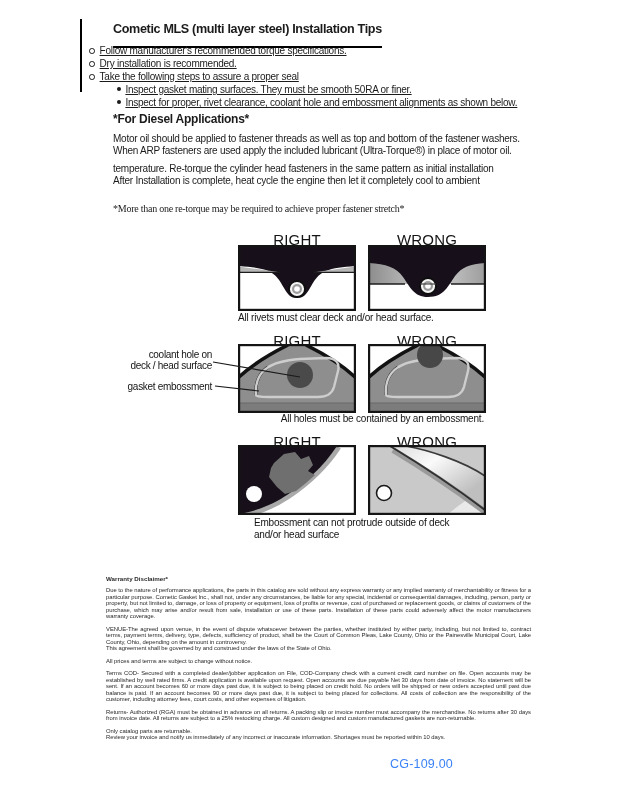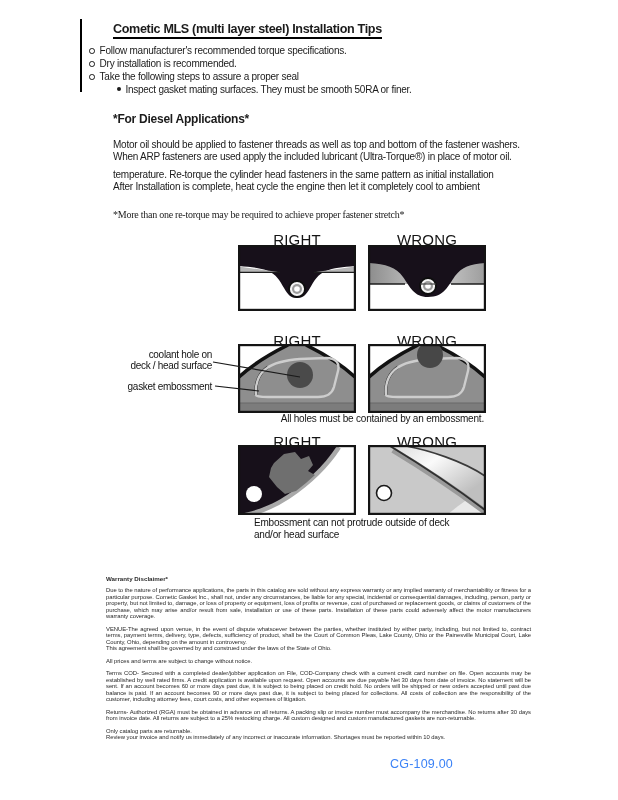--- a/index.html
+++ b/index.html
@@ -6,31 +6,31 @@
   .page{
     position:relative;width:618px;height:800px;background:#ffffff;overflow:hidden;
     font-family:"Liberation Sans","DejaVu Sans",sans-serif;color:#1b1b1b;
   }
   .abs{position:absolute;}
   
   .vrule{left:80px;top:19px;width:1.5px;height:73px;background:#000;}
   
   .title{
     left:113px;top:22px;font-size:12.6px;font-weight:bold;letter-spacing:-0.35px;
-    border-bottom:2px solid #000;padding-bottom:1px;white-space:nowrap;
+    border-bottom:2px solid #000;padding-bottom:10px;white-space:nowrap;
   }
   
-  .blist{left:89px;top:44px;font-size:10px;letter-spacing:-0.25px;}
+  .blist{left:89px;top:44px;font-size:10px;letter-spacing:-0.25px;text-decoration:underline;}
   .bl{display:flex;align-items:flex-start;height:13px;line-height:13px;white-space:nowrap;}
   .mk-o{flex:0 0 auto;width:3.6px;height:3.6px;border:1.1px solid #1b1b1b;border-radius:50%;margin:4px 5px 0 0;}
   .mk-f{flex:0 0 auto;width:4.4px;height:4.4px;background:#1b1b1b;border-radius:50%;margin:4px 4px 0 0;}
   .bl.sub{padding-left:28px;}
   
   .dhead{left:113px;top:112px;font-size:12px;font-weight:bold;letter-spacing:-0.25px;white-space:nowrap;}
-  .para{left:113px;font-size:10px;letter-spacing:-0.25px;margin-top:6px;}
+  .para{left:113px;font-size:10px;letter-spacing:-0.25px;}
   .para div{line-height:11.8px;white-space:nowrap;}
   .p1{top:133px;} .p2{top:163px;} .pnote{top:203px;font-family:Liberation Serif, serif;}
   
   .rw{width:118px;text-align:center;font-size:15px;letter-spacing:0.2px;color:#141414;}
   .cap{font-size:10px;letter-spacing:-0.2px;color:#141414;white-space:nowrap;}
   .cap2{width:246px;text-align:right;}
   .cap3 div{line-height:11.5px;white-space:nowrap;}
   .panel{display:block;}
   .sidelabel{width:100px;text-align:right;font-size:10px;line-height:11.3px;letter-spacing:-0.3px;color:#141414;}
   .leader{pointer-events:none;}
@@ -60,20 +60,24 @@
       <span class="mk-o"></span>
       <span>Dry installation is recommended.</span>
     </div>
     <div class="bl">
       <span class="mk-o"></span>
       <span>Take the following steps to assure a proper seal</span>
     </div>
     <div class="bl sub">
       <span class="mk-f"></span>
       <span>Inspect gasket mating surfaces.  They must be smooth 50RA or finer.</span>
+    </div>
+    <div class="bl sub">
+      <span class="mk-f"></span>
+      <span>Inspect for proper, rivet clearance, coolant hole and embossment alignments as shown below.</span>
     </div>
   </div>
 
   <div class="abs dhead">*For Diesel Applications*</div>
 
   <div class="abs para p1">
     <div>Motor oil should be applied to fastener threads as well as top and bottom of the fastener washers.</div>
     <div>When ARP fasteners are used apply the included lubricant (Ultra-Torque®) in place of motor oil.</div>
   </div>
 
@@ -115,20 +119,21 @@
     <path d="M1,1 H117 V18 C102,19 94,22 87,31 C80,41 76,52 60,52 C46,52 42,42 35,32 C28,22 18,19 1,18 Z" fill="#17101a"></path>
     <line x1="1" y1="39" x2="37" y2="39" stroke="#1c1c1c" stroke-width="1.4"></line>
     <line x1="83" y1="39" x2="117" y2="39" stroke="#1c1c1c" stroke-width="1.4"></line>
     <circle cx="60" cy="41" r="8" fill="#f4f4f4" stroke="#0d0d0d" stroke-width="1.8"></circle>
     <circle cx="60" cy="41" r="5" fill="#9c9c9c"></circle>
     <circle cx="60" cy="41" r="2.8" fill="#ffffff"></circle>
     <line x1="52" y1="39" x2="68" y2="39" stroke="#3a3a3a" stroke-width="1.1"></line>
     <rect x="1" y="1" width="116" height="64" fill="none" stroke="#141414" stroke-width="2.4"></rect>
   </svg>
 
+  <div class="abs cap" style="left:238px;top:312px;">All rivets must clear deck and/or head surface.</div>
 
   <div class="abs rw" style="left:238px;top:332px;">RIGHT</div>
   <div class="abs rw" style="left:368px;top:332px;">WRONG</div>
 
   <div class="abs sidelabel" style="left:112px;top:349px;">
     <div>coolant hole on</div>
     <div>deck / head surface</div>
   </div>
   <div class="abs sidelabel" style="left:112px;top:381px;">
     <div>gasket embossment</div>

